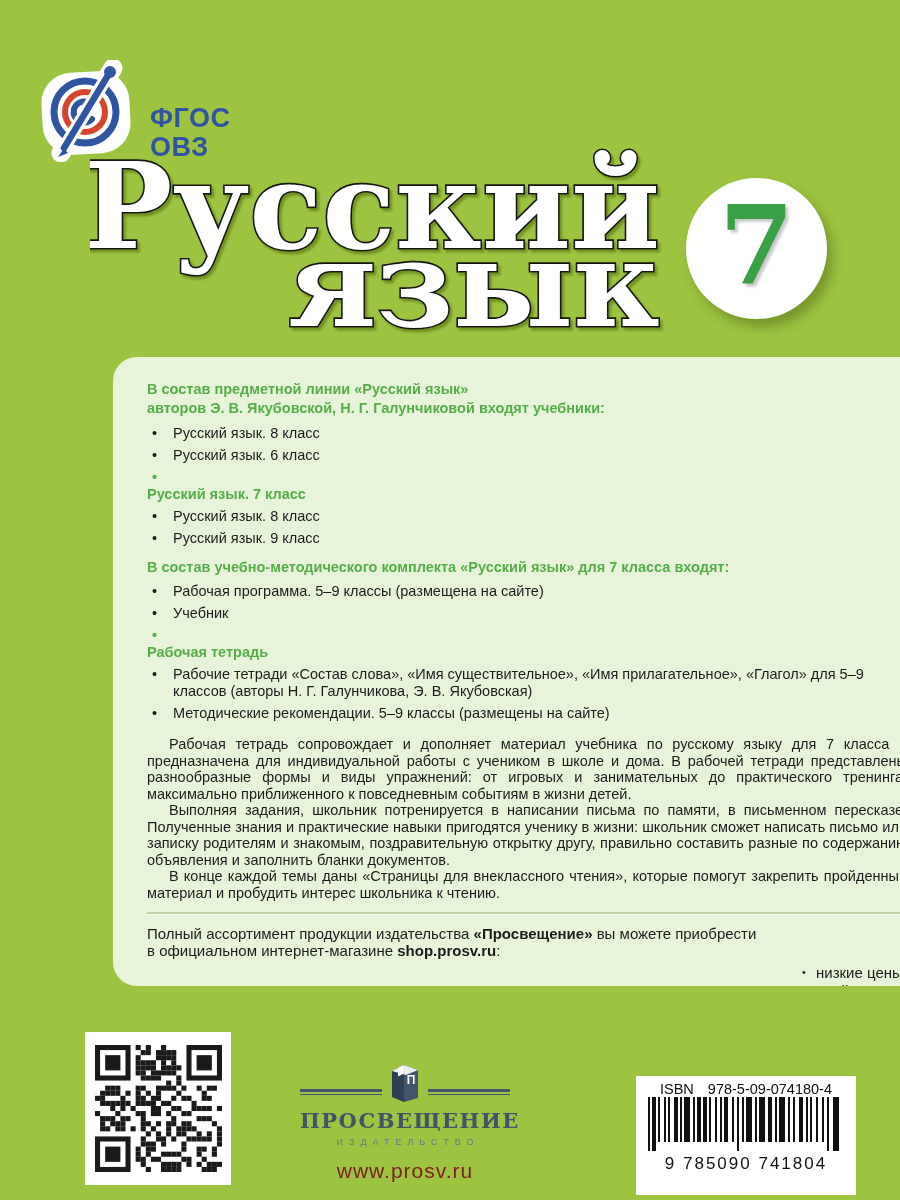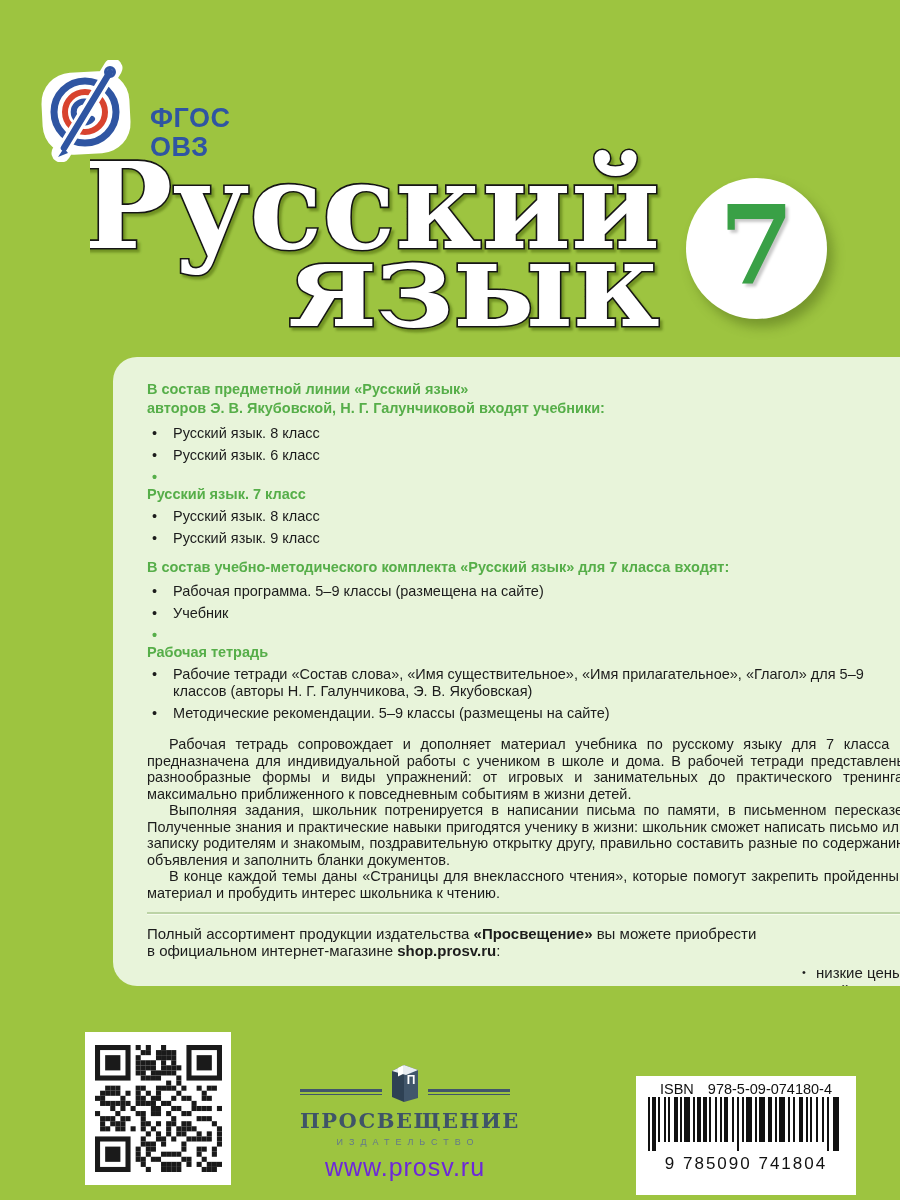--- a/index.html
+++ b/index.html
@@ -70,21 +70,21 @@
   .qr-box {
     position:absolute; left:85px; top:1032px; width:146px; height:153px;
     background:#fff; display:flex; align-items:center; justify-content:center;
   }
   .pub { position:absolute; left:300px; top:1060px; width:210px; text-align:center; color:#3f5468; }
   .pub-iconrow { display:flex; align-items:center; justify-content:center; height:46px; }
   .pub-rule { flex:1; height:6px; border-top:3px solid #41566b; border-bottom:1px solid #41566b; margin-top:18px; }
   .pub-icon { margin:0 7px; }
   .pub-name { font-family:"DejaVu Serif", serif; font-weight:bold; font-size:21px; letter-spacing:1.5px; margin-top:2px; }
   .pub-sub { font-size:9px; letter-spacing:6px; color:#64788a; margin-top:4px; text-indent:6px; }
-  .pub-site { font-size:25px; color:#6d28d9; letter-spacing:1px; margin-top:6px; }
+  .pub-site { font-size:21px; color:#7f1d1d; letter-spacing:1px; margin-top:12px; }
 
   .isbn-box {
     position:absolute; left:612px; top:1076px; width:220px; height:119px;
     background:#fff; padding:5px 8px 4px; text-align:center;margin-left:24px;
   }
   .isbn-line { display:flex; justify-content:center; gap:14px; font-size:14.5px; color:#111; }
   .isbn-digits { font-size:17px; letter-spacing:2px; color:#111; margin-top:-3px; }
 </style>
 </head>
 <body>

